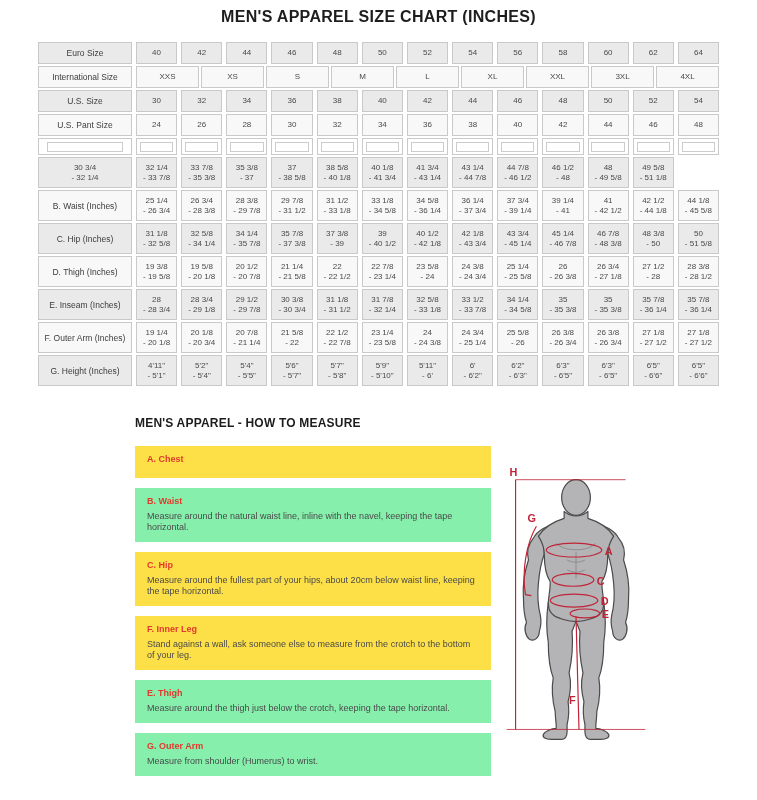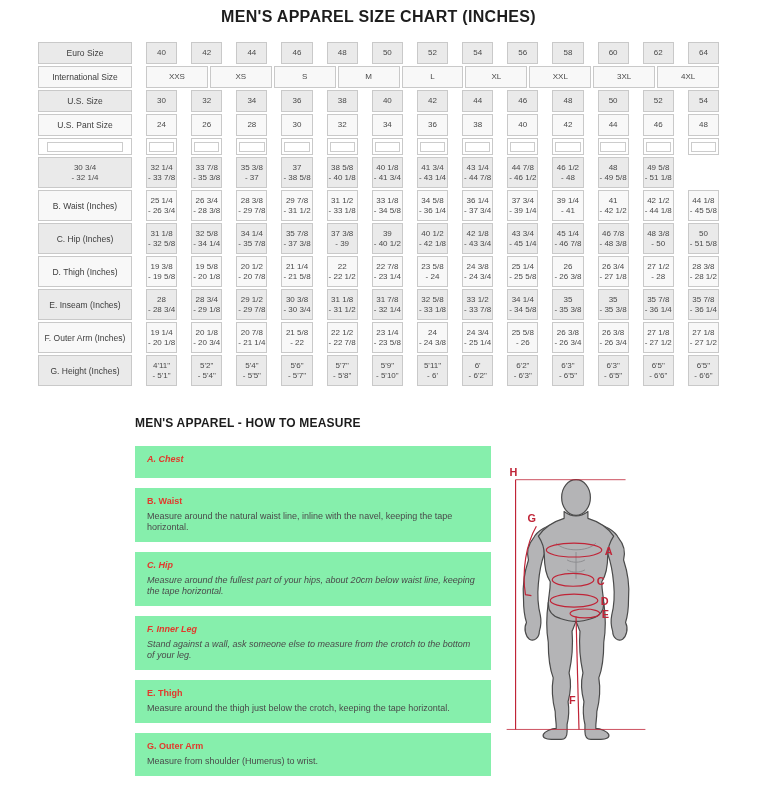--- a/index.html
+++ b/index.html
@@ -9,21 +9,21 @@
     color:#333;
     -webkit-font-smoothing:antialiased;
   }
   
   .chart-section{padding-top:8px;}
   .chart-title{
     text-align:center;font-size:16px;font-weight:bold;color:#1d1d1d;
     letter-spacing:.3px;margin:0 0 16px 0;
   }
   .size-table{width:681px;margin-left:38px;}
-  .t-row{display:grid;grid-template-columns:94px repeat(13,1fr);gap:14px;margin-bottom:2px;}
+  .t-row{display:grid;grid-template-columns:94px repeat(13,1fr);gap:4px;margin-bottom:2px;}
   .t-row.intl{grid-template-columns:94px 1fr;}
   .intl-wrap{display:grid;grid-template-columns:repeat(9,1fr);gap:2px;}
   .t-cell{
     border:1px solid #c9c9c9;background:#f8f8f8;
     display:flex;flex-direction:column;align-items:center;justify-content:center;
     text-align:center;font-size:8px;line-height:10px;color:#4a4a4a;
     min-width:0;overflow:hidden;
   }
   .t-cell.lab{font-size:8.5px;color:#3c3c3c;}
   .t-cell.shade{background:#eaeaea;}
@@ -35,21 +35,21 @@
   .t-input{
     width:80%;height:8px;border:1px solid #cccccc;background:#ffffff;
     padding:0;margin:0;display:block;
   }
   
   .howto-section{margin:30px 0 0 135px;width:524px;}
   .howto-title{font-size:12px;font-weight:bold;color:#1d1d1d;margin:0 0 16px 0;letter-spacing:.2px;}
   .howto-body{display:flex;gap:6px;}
   .measure-list{width:356px;}
   .measure-block{padding:8px 12px 9px 12px;margin-bottom:10px;background:#86efac;}
-  .measure-block.shaded{background:#86efac;font-style:italic;}
+  .measure-block.shaded{background:#fde047;}
   .measure-label{font-size:9px;font-weight:bold;color:#e2392c;margin:0 0 5px 0;}
   .measure-text{font-size:9px;color:#4a4a4a;margin:0;line-height:11px;}
   .figure-col{width:162px;position:relative;}
 </style>
 </head>
 <body>
 
 <div class="chart-section">
   <h1 class="chart-title">MEN'S APPAREL SIZE CHART (INCHES)</h1>
   <div class="size-table">

